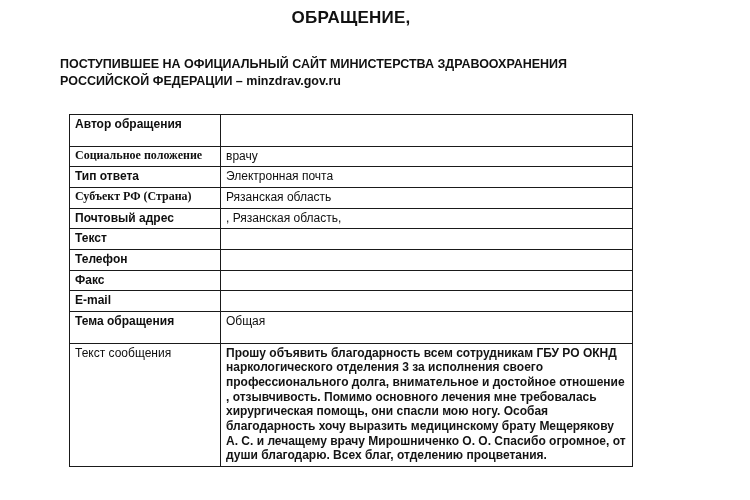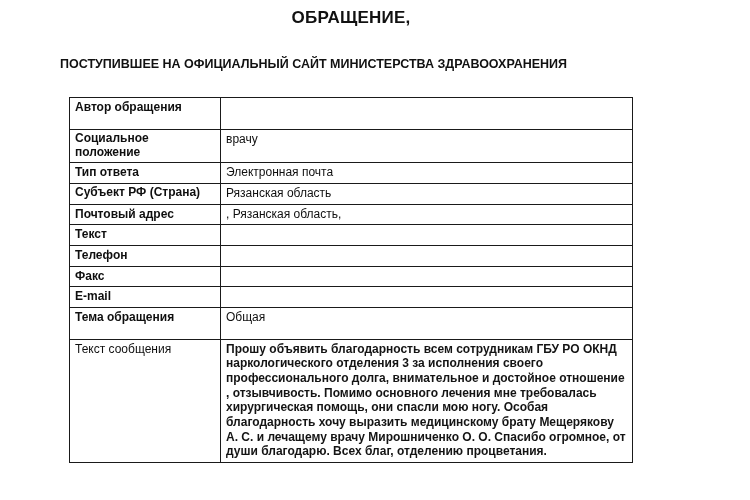--- a/index.html
+++ b/index.html
@@ -62,20 +62,21 @@
   }
   td.value {
     font-weight: normal;
     color: #0f0f0f;
   }
   tr.tall td {
     height: 26px;
   }
   td.label.two-line {
     line-height: 1.15;
+    font-family: Liberation Serif, serif;
   }
   td.msg-label {
     font-weight: normal;
     vertical-align: middle;
   }
   td.msg-value {
     font-weight: bold;
     line-height: 1.33;
     font-size: 12px;
     padding-top: 3px;
@@ -86,20 +87,21 @@
 </style>
 </head>
 <body>
 
 <div class="page">
 
   <div class="doc-title">ОБРАЩЕНИЕ,</div>
 
   <div class="subtitle">
     <span>ПОСТУПИВШЕЕ НА ОФИЦИАЛЬНЫЙ САЙТ МИНИСТЕРСТВА ЗДРАВООХРАНЕНИЯ</span>
+    <span class="line2">РОССИЙСКОЙ ФЕДЕРАЦИИ – minzdrav.gov.ru</span>
   </div>
 
   <table class="form">
     <tbody>
       <tr class="tall">
         <td class="label">Автор обращения</td>
         <td class="value"></td>
       </tr>
       <tr>
         <td class="label two-line">Социальное положение</td>

